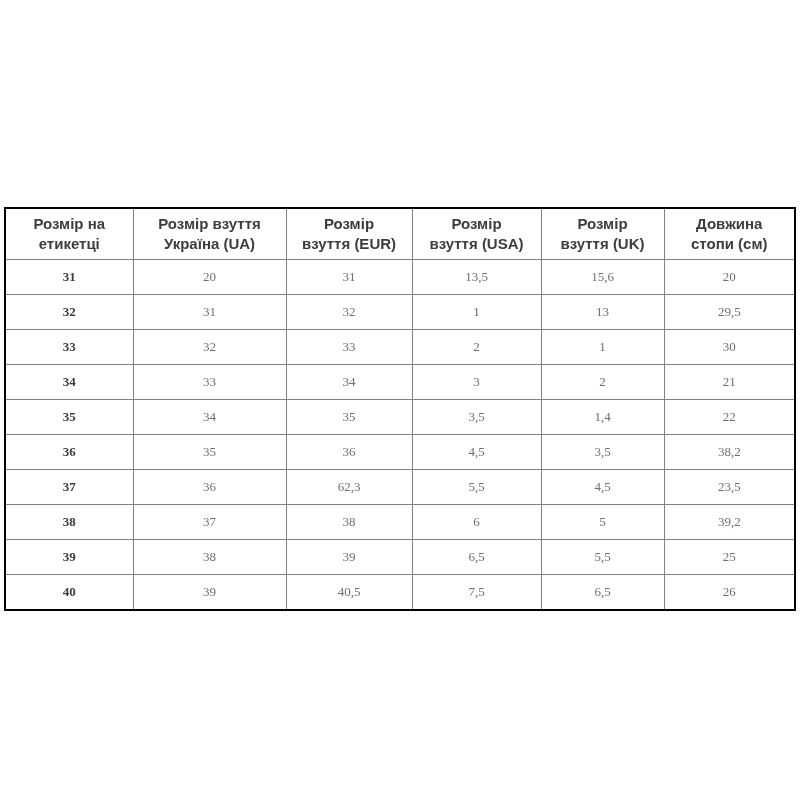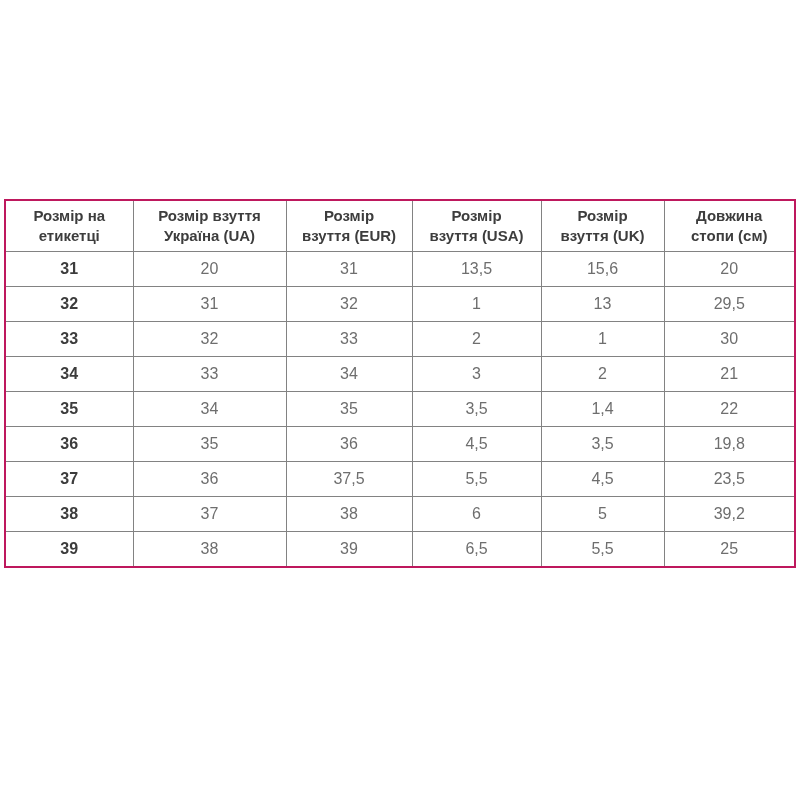--- a/index.html
+++ b/index.html
@@ -13,25 +13,25 @@
   .page {
     position: relative;
     width: 800px;
     height: 800px;
     background: #ffffff;
     overflow: hidden;
   }
   table.size-chart {
     position: absolute;
     left: 4px;
-    top: 199px;
+    top: 207px;
     width: 790px;
     border-collapse: collapse;
     table-layout: fixed;
-    border: 2px solid #be185d;
+    border: 2px solid #000000;
   }
   table.size-chart col.c0 { width: 128px; }
   table.size-chart col.c1 { width: 153px; }
   table.size-chart col.c2 { width: 126px; }
   table.size-chart col.c3 { width: 129px; }
   table.size-chart col.c4 { width: 123px; }
   table.size-chart col.c5 { width: 131px; }
   table.size-chart th,
   table.size-chart td {
     border: 1px solid #828282;
@@ -43,22 +43,23 @@
   table.size-chart thead th {
     height: 50px;
     font-size: 15px;
     font-weight: bold;
     color: #3d3d3d;
     line-height: 20px;
     white-space: pre-line;
   }
   table.size-chart tbody td {
     height: 34px;
-    font-size: 16px;
+    font-size: 13px;
     color: #6e6e6e;
+    font-family: Liberation Serif, serif;
   }
   table.size-chart tbody td.label-col {
     font-weight: bold;
     color: #3c3c3c;
   }
 </style>
 </head>
 <body>
 
 <div class="page">
@@ -127,41 +128,49 @@
           <td>3,5</td>
           <td>1,4</td>
           <td>22</td>
         </tr>
         <tr>
           <td class="label-col">36</td>
           <td>35</td>
           <td>36</td>
           <td>4,5</td>
           <td>3,5</td>
-          <td>19,8</td>
+          <td>38,2</td>
         </tr>
         <tr>
           <td class="label-col">37</td>
           <td>36</td>
-          <td>37,5</td>
+          <td>62,3</td>
           <td>5,5</td>
           <td>4,5</td>
           <td>23,5</td>
         </tr>
         <tr>
           <td class="label-col">38</td>
           <td>37</td>
           <td>38</td>
           <td>6</td>
           <td>5</td>
           <td>39,2</td>
         </tr>
         <tr>
           <td class="label-col">39</td>
           <td>38</td>
           <td>39</td>
           <td>6,5</td>
           <td>5,5</td>
           <td>25</td>
         </tr>
+        <tr>
+          <td class="label-col">40</td>
+          <td>39</td>
+          <td>40,5</td>
+          <td>7,5</td>
+          <td>6,5</td>
+          <td>26</td>
+        </tr>
       </tbody>
   </table>
 </div>
 
 </body></html>

